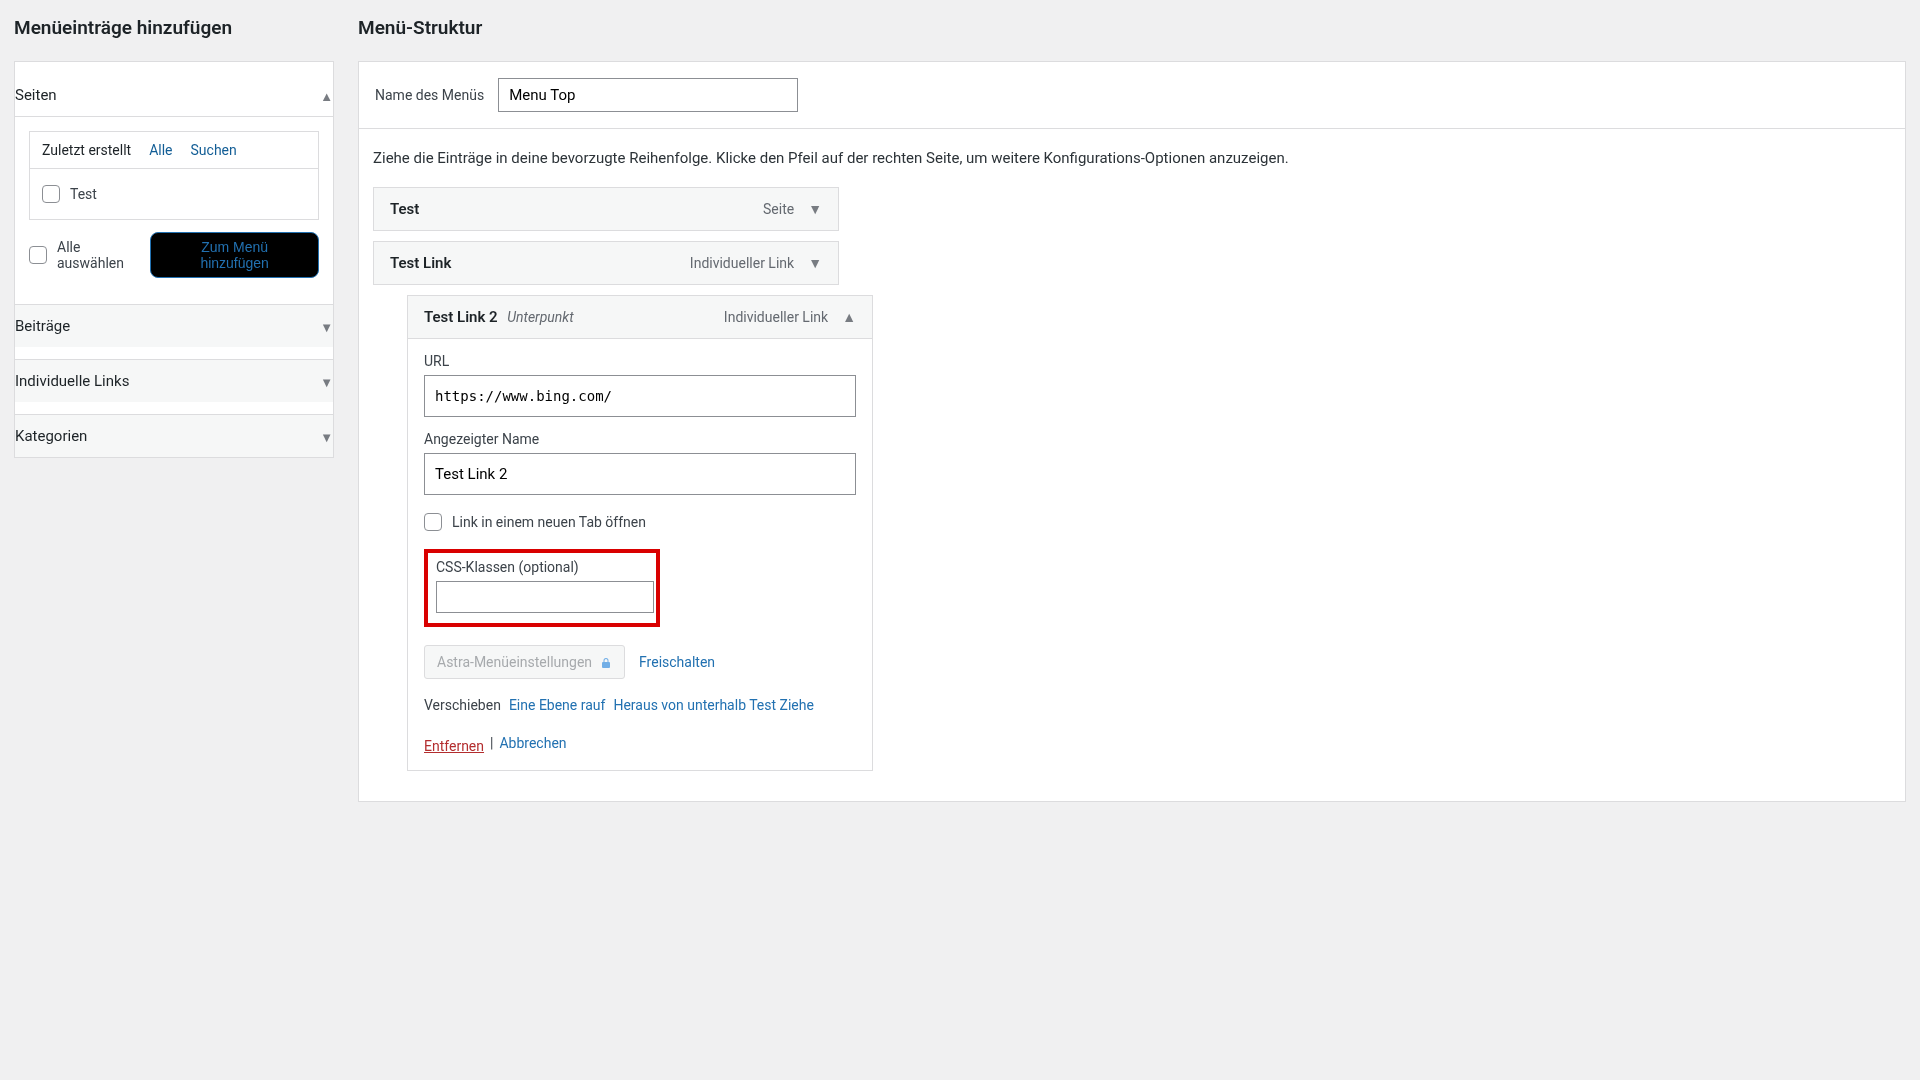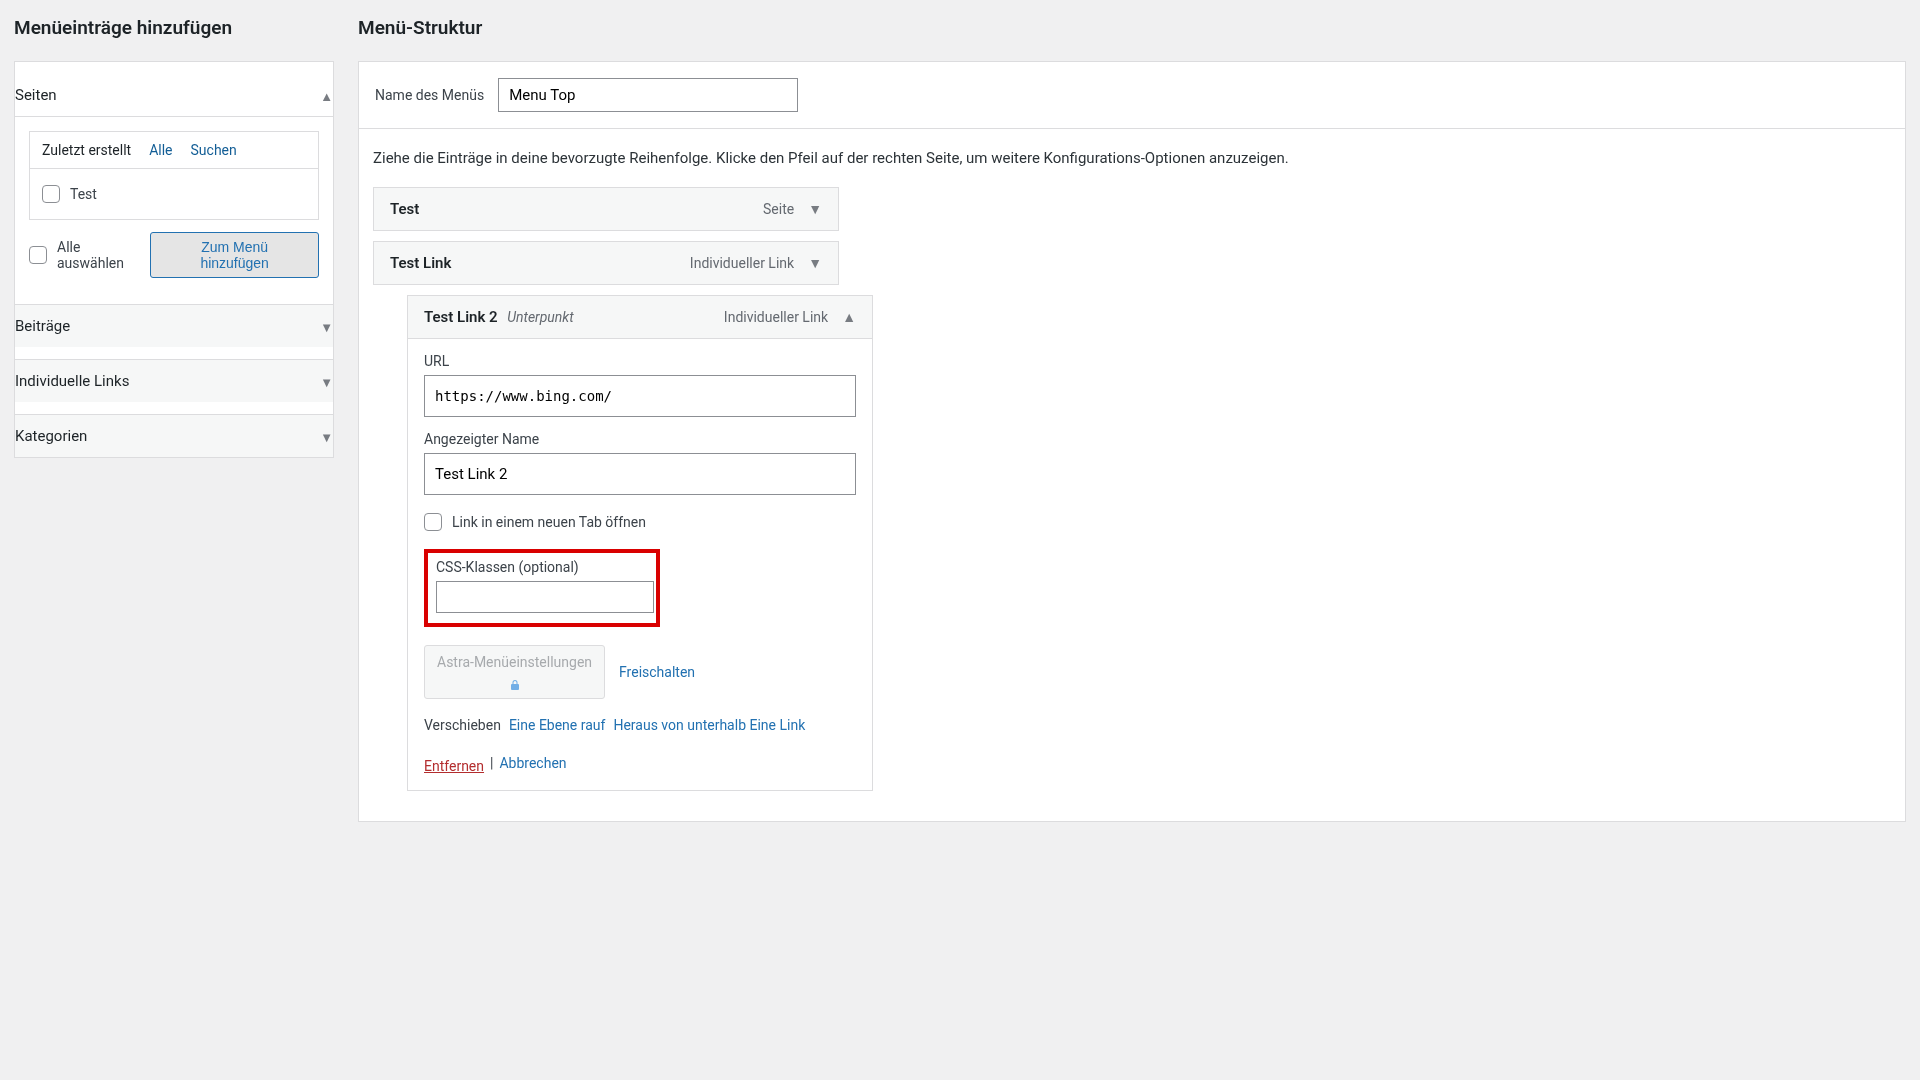--- a/index.html
+++ b/index.html
@@ -78,25 +78,25 @@
     cursor: pointer;
   }
   .sel-all-row {
     display: flex;
     align-items: center;
     justify-content: space-between;
     margin-top: 12px;
   }
   .sel-all-left { display: flex; align-items: center; gap: 10px; }
   .btn-secondary {
-    background: #e5e5e5;
+    background: #000000;
     border: 1px solid #2271b1;
     color: #2271b1;
     padding: 6px 14px;
-    border-radius: 3px;
+    border-radius: 8px;
     font-size: 14px;
     cursor: pointer;
   }
 
   
   .menu-frame {
     border: 1px solid #dcdcde;
     background: #fff;
   }
   .menu-header-bar {
@@ -189,21 +189,20 @@
     display: inline-flex;
     align-items: center;
     gap: 8px;
     border: 1px solid #dcdcde;
     background: #f6f7f7;
     color: #a7aaad;
     padding: 8px 12px;
     font-size: 14px;
     border-radius: 3px;
     cursor: default;
-    flex-direction: column;
   }
   .lock-ic {
     width: 12px; height: 12px;
     display: inline-block;
   }
   .link-primary { color: #2271b1; cursor: pointer; font-size: 14px; }
   .link-danger { color: #b32d2e; text-decoration: underline; cursor: pointer; font-size: 14px; margin-top: 7px; }
 
   .move-row {
     display: flex;
@@ -344,21 +343,21 @@
                         <path fill="#72aee6" d="M12 2a5 5 0 0 0-5 5v3H6a2 2 0 0 0-2 2v8a2 2 0 0 0 2 2h12a2 2 0 0 0 2-2v-8a2 2 0 0 0-2-2h-1V7a5 5 0 0 0-5-5zm-3 5a3 3 0 1 1 6 0v3H9V7z"></path>
                       </svg>
                   </span>
                 </span>
                 <span class="link-primary">Freischalten</span>
               </div>
 
               <div class="move-row">
                 <span class="lbl">Verschieben</span>
                 <span class="link-primary">Eine Ebene rauf</span>
-                <span class="link-primary">Heraus von unterhalb Eine Link</span>
+                <span class="link-primary">Heraus von unterhalb Test Ziehe</span>
               </div>
 
               <div class="action-row">
                 <span class="link-danger">Entfernen</span>
                 <span class="sep">|</span>
                 <span class="link-primary">Abbrechen</span>
               </div>
 
             </div>
           </div>

